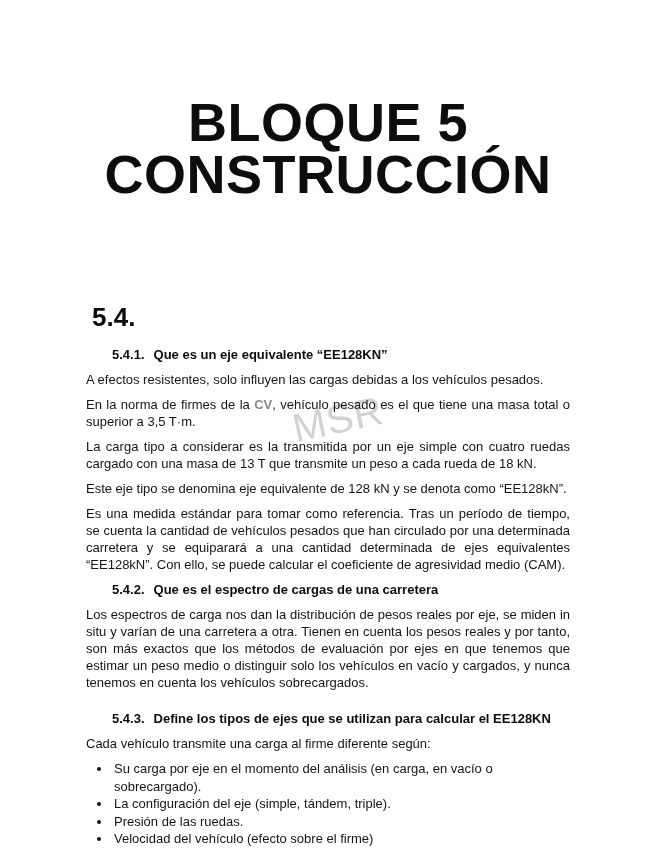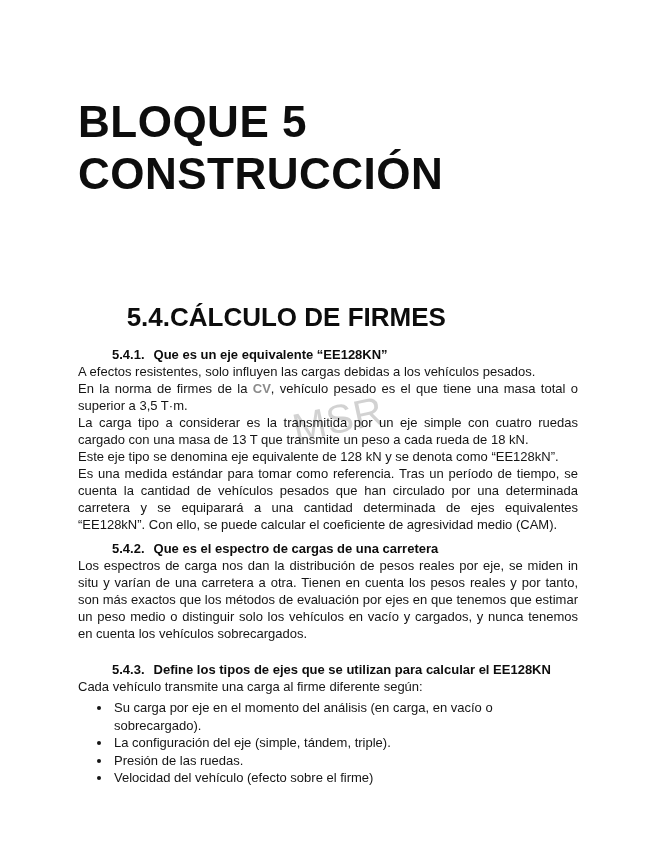--- a/index.html
+++ b/index.html
@@ -31,39 +31,39 @@
   }
   .content {
     position: absolute;
     left: 78px;
     top: 0;
     width: 500px;
     z-index: 1;
   }
   .doc-title {
     margin-top: 96px;
-    font-size: 44px;
+    text-align: center;
+    font-size: 54px;
     font-weight: 700;
     line-height: 52px;
     letter-spacing: 0.5px;
     color: #0d0d0d;
   }
   .section-heading {
     margin-top: 100px;
     margin-left: 14px;
     display: flex;
     font-size: 26px;
     font-weight: 700;
     line-height: 34px;
     color: #0d0d0d;
   }
   .section-heading .sec-num {
     width: 78px;
     flex: 0 0 78px;
-    text-align: right;
   }
   .sub-heading {
     margin-left: 34px;
     display: flex;
     font-size: 13px;
     font-weight: 700;
     line-height: 17px;
     color: #0d0d0d;
   }
   .sub-heading .sub-num {
@@ -71,21 +71,21 @@
   }
   .sub-heading.sh1 { margin-top: 12px; align-items: flex-end; }
   .sub-heading.sh2 { margin-top: 7px; }
   .sub-heading.sh3 { margin-top: 19px; }
   .body-text {
     font-size: 13px;
     line-height: 17px;
     text-align: justify;
   }
   .body-text p {
-    margin: 0;
+    margin: 8px;
   }
   .cv-ref {
     color: #8a8a8a;
     font-weight: bold;
   }
   ul.bullets {
     margin: 4px;
     padding-left: 30px;
     list-style: disc;
     font-size: 13px;
@@ -105,21 +105,20 @@
 
   <div class="content">
 
     <div class="doc-title">
       <div>BLOQUE 5</div>
       <div>CONSTRUCCIÓN</div>
     </div>
 
     <div class="section-heading">
       <span class="sec-num">5.4.</span>
-      <span>CÁLCULO DE FIRMES</span>
     </div>
 
     <div class="sub-heading sh1">
       <span class="sub-num">5.4.1.</span>
       <span>Que es un eje equivalente “EE128KN”</span>
     </div>
 
     <div class="body-text">
       <p>A efectos resistentes, solo influyen las cargas debidas a los vehículos pesados.</p>
       <p><span>En la norma de firmes de la </span><span class="cv-ref">CV</span><span>, vehículo pesado es el que tiene una masa total o superior a 3,5 T·m.</span></p>

